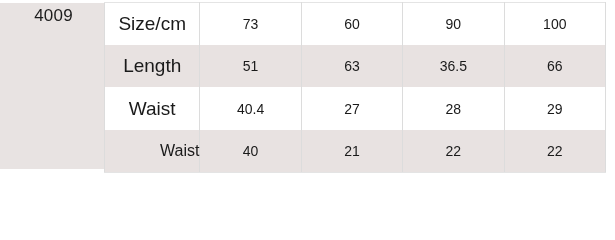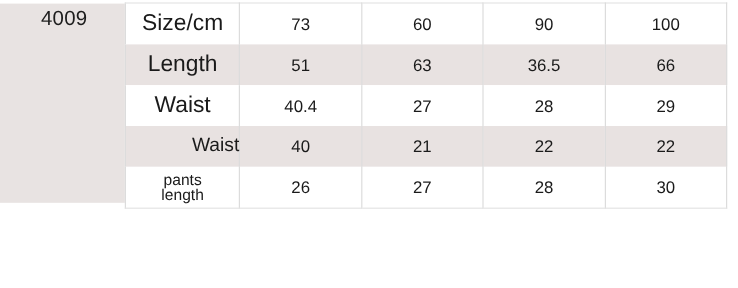--- a/index.html
+++ b/index.html
@@ -134,26 +134,16 @@
         <td>28</td>
         <td>29</td>
       </tr>
       <tr class="shaded">
         <td class="label-small">Waist</td>
         <td>40</td>
         <td>21</td>
         <td>22</td>
         <td>22</td>
       </tr>
-      <tr class="plain">
-        <td class="label-tiny">
-          <span class="l1">pants</span>
-          <span class="l2">length</span>
-        </td>
-        <td>26</td>
-        <td>27</td>
-        <td>28</td>
-        <td>30</td>
-      </tr>
     </tbody>
   </table>
 
 </div>
 
 </body></html>

